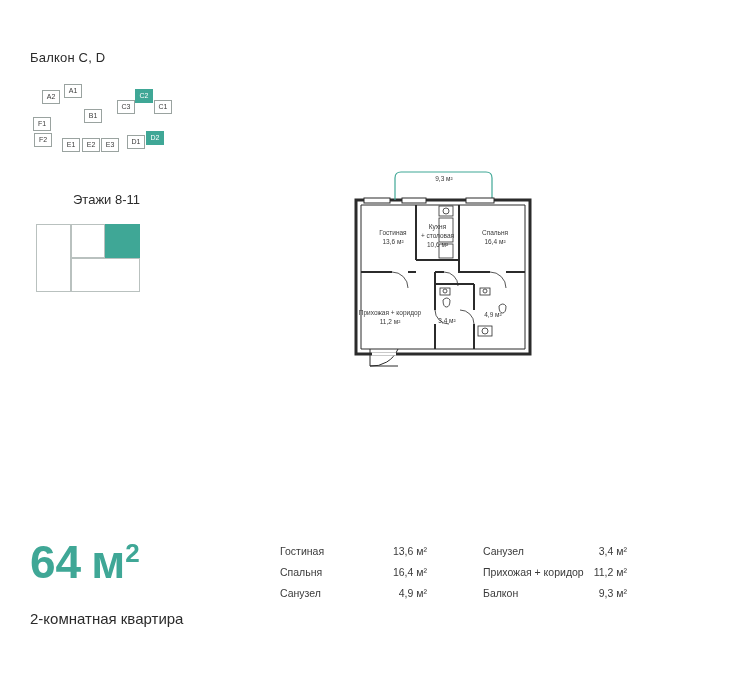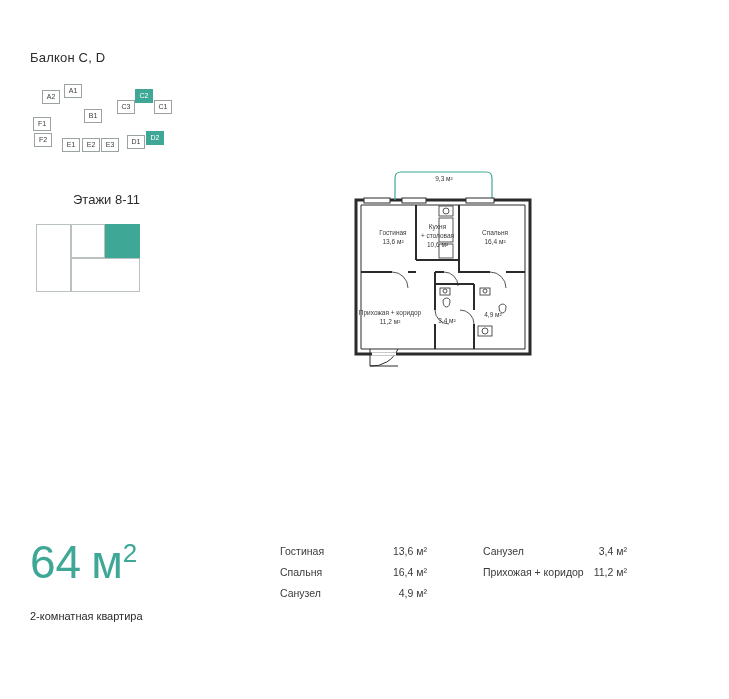--- a/index.html
+++ b/index.html
@@ -96,33 +96,33 @@
   }
   .room-label .rl-name { display: block; }
   .room-label .rl-area { display: block; }
 
   
   .big-area {
     position: absolute;
     left: 30px;
     top: 535px;
     font-size: 46px;
-    font-weight: 400;
+    font-weight: 700;
     color: #3fa796;
     letter-spacing: 0px;
   }
   .big-area sup {
     font-size: 26px;
     vertical-align: super;
   }
   .subtitle {
     position: absolute;
     left: 30px;
     top: 610px;
-    font-size: 11px;
+    font-size: 15px;
     color: #2b2b2b;
   }
 
   .legend {
     position: absolute;
     top: 541px;
     font-size: 10.5px;
     color: #3a3a3a;
   }
   .legend.col1 { left: 280px; width: 165px; }
@@ -317,13 +317,17 @@
   </div>
 <div class="legend col2" id="legend-right">
     <div class="legend-row">
       <span class="lg-name">Санузел</span>
       <span class="lg-val">3,4 м²</span>
     </div>
     <div class="legend-row">
       <span class="lg-name">Прихожая + коридор</span>
       <span class="lg-val">11,2 м²</span>
     </div>
+    <div class="legend-row">
+      <span class="lg-name">Балкон</span>
+      <span class="lg-val">9,3 м²</span>
+    </div>
   </div>
 
 </body></html>

